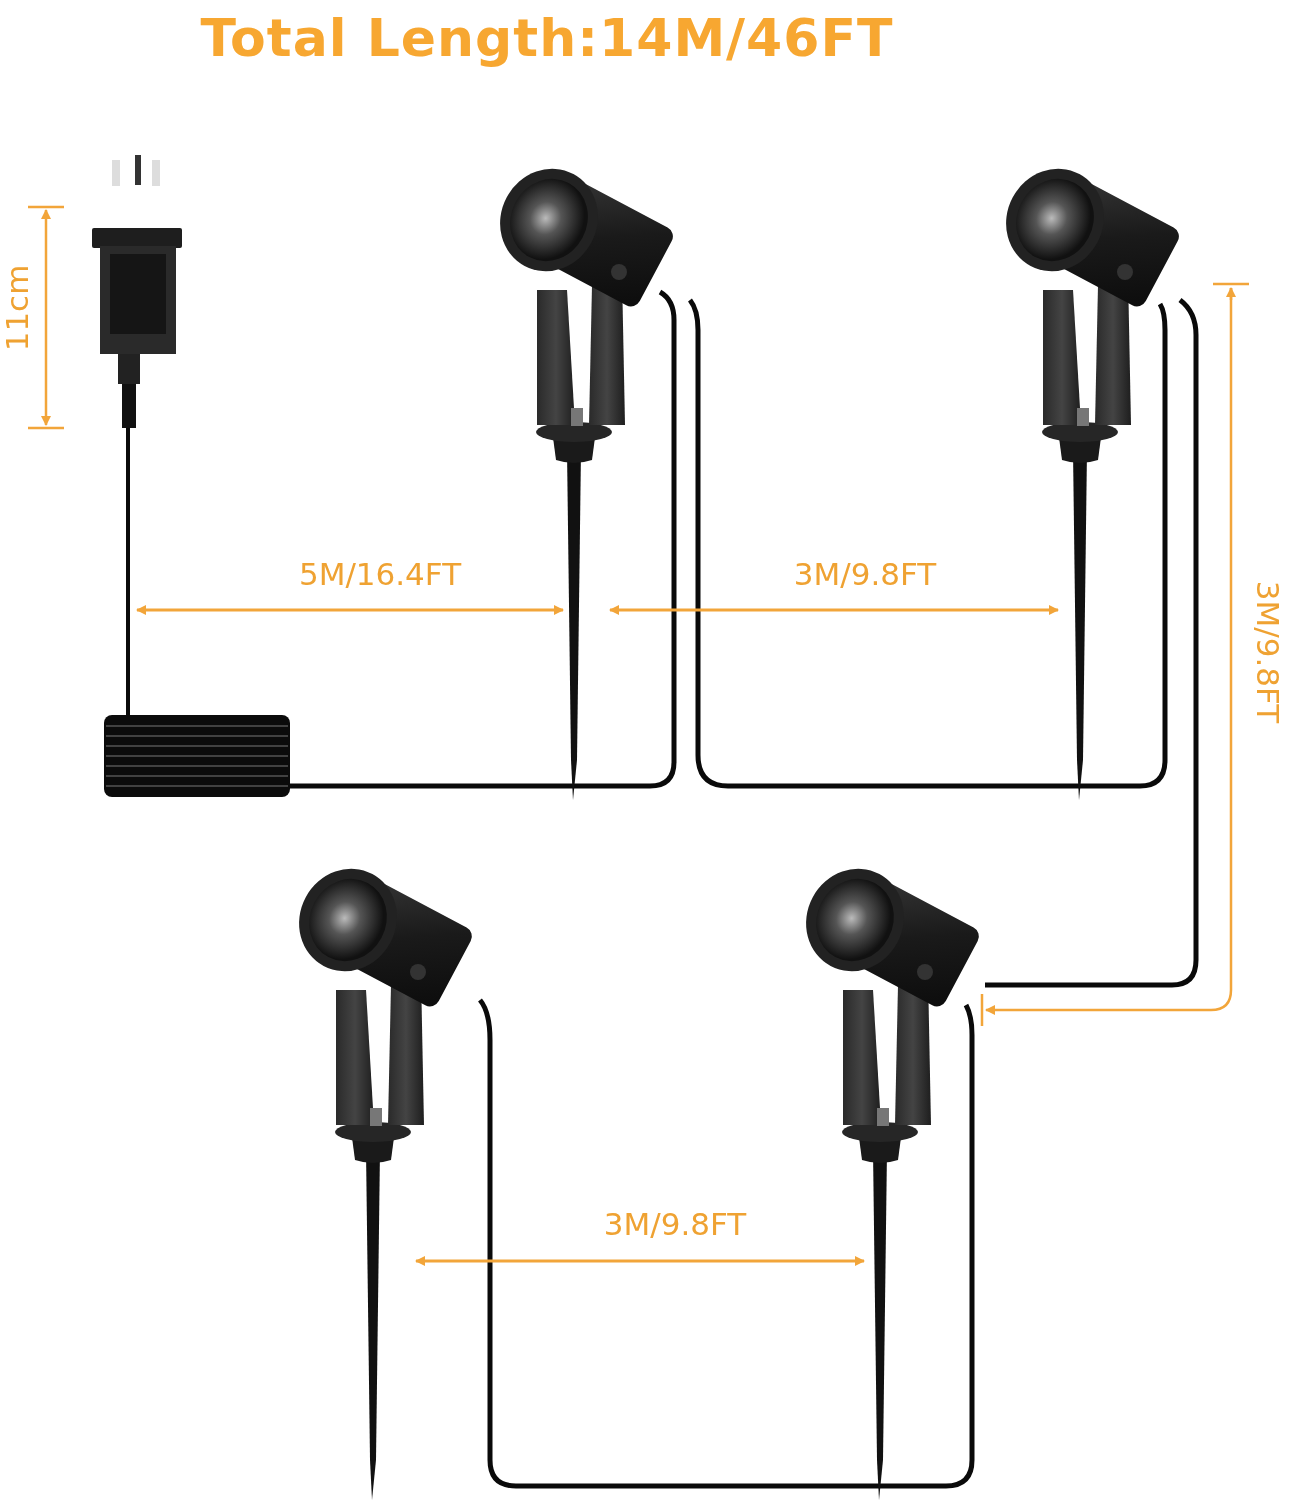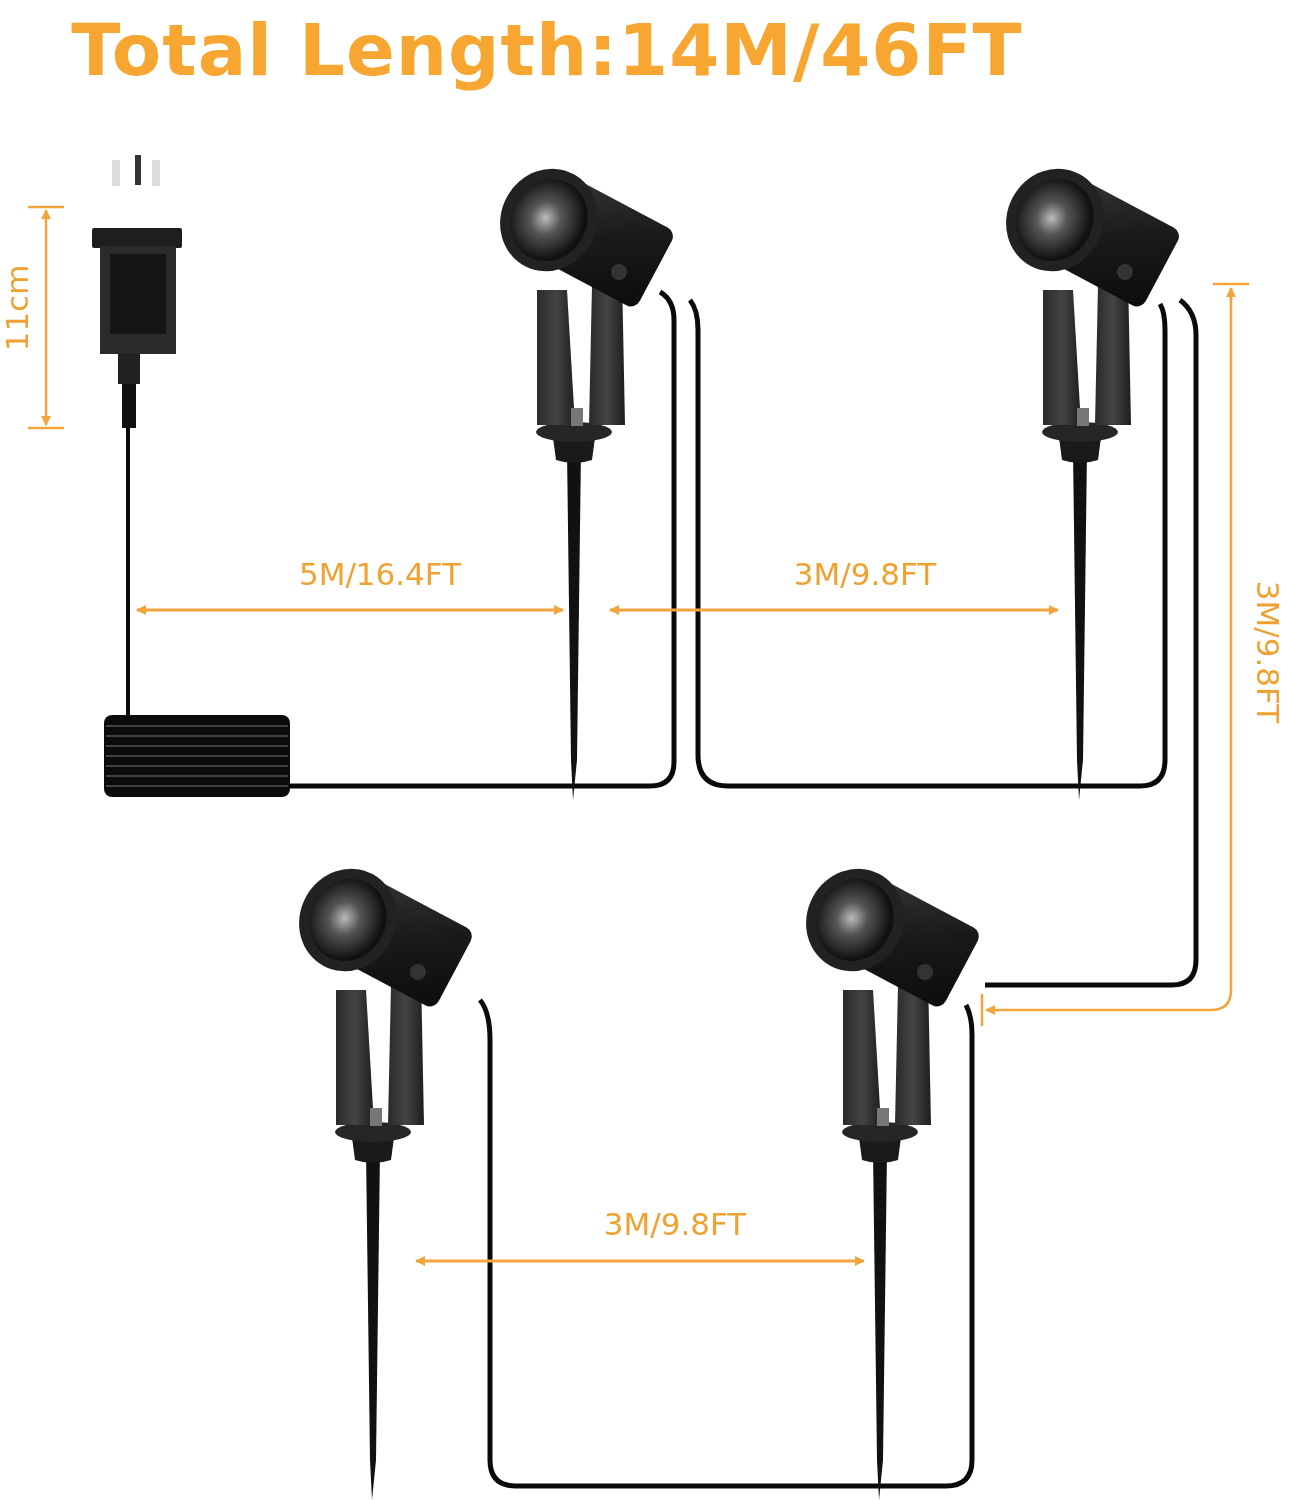--- a/index.html
+++ b/index.html
@@ -1,17 +1,17 @@
 <!DOCTYPE html>
 <html><head>
 <meta charset="utf-8">
 <style>
   html,body{margin:0;padding:0;background:#ffffff;}
   body{width:1293px;height:1500px;position:relative;overflow:hidden;font-family:"DejaVu Sans","Liberation Sans",sans-serif;}
-  .title{position:absolute;left:0;top:8px;width:1094px;text-align:center;font-family:"DejaVu Sans",sans-serif;font-weight:bold;font-size:72px;letter-spacing:1px;color:#F7A731;}
+  .title{position:absolute;left:0;top:8px;width:1094px;text-align:center;font-family:"DejaVu Sans",sans-serif;font-weight:bold;font-size:52px;letter-spacing:1px;color:#F7A731;}
   svg{position:absolute;left:0;top:0;}
   .dim-text{font-family:"DejaVu Sans",sans-serif;font-size:31px;fill:#EFA232;}
 </style>
 </head>
 <body>
 
 <div class="title">Total Length:14M/46FT</div>
 
 <svg width="1293" height="1500" viewBox="0 0 1293 1500">
   <defs>

